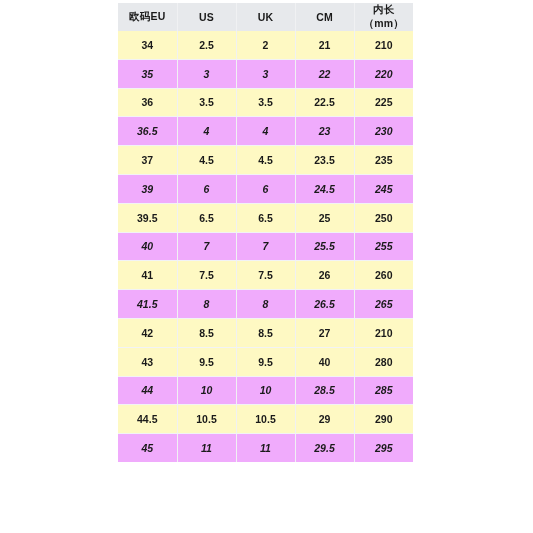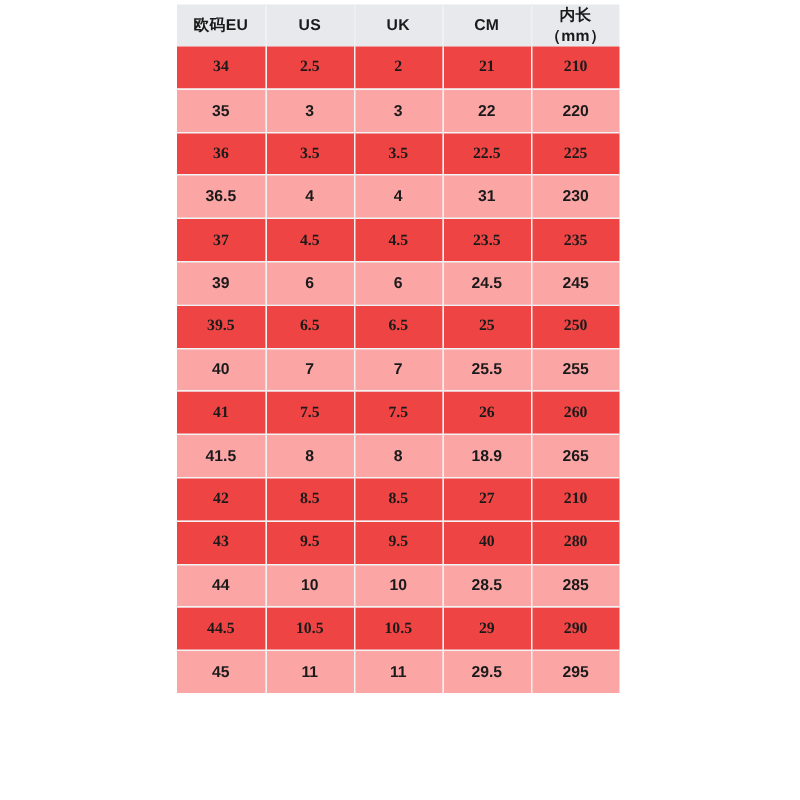--- a/index.html
+++ b/index.html
@@ -50,26 +50,26 @@
   }
 
   #size-chart tbody td {
     height: 27.8px;
     font-size: 10.5px;
     font-weight: 700;
     border-bottom: 1px solid #f2f3f5;
   }
 
   #size-chart tbody tr.row-even td {
-    background: #ef4444;
-    font-family: Liberation Serif, serif;
+    background: #fef9c3;
   }
 
   #size-chart tbody tr.row-odd td {
-    background: #fca5a5;
+    background: #f0abfc;
+    font-style: italic;
   }
 
   #size-chart tbody tr:last-child td {
     border-bottom: none;
   }
 </style>
 </head>
 <body>
 
 <table id="size-chart">
@@ -108,21 +108,21 @@
         <td>36</td>
         <td>3.5</td>
         <td>3.5</td>
         <td>22.5</td>
         <td>225</td>
       </tr>
       <tr class="row-odd">
         <td>36.5</td>
         <td>4</td>
         <td>4</td>
-        <td>31</td>
+        <td>23</td>
         <td>230</td>
       </tr>
       <tr class="row-even">
         <td>37</td>
         <td>4.5</td>
         <td>4.5</td>
         <td>23.5</td>
         <td>235</td>
       </tr>
       <tr class="row-odd">
@@ -150,21 +150,21 @@
         <td>41</td>
         <td>7.5</td>
         <td>7.5</td>
         <td>26</td>
         <td>260</td>
       </tr>
       <tr class="row-odd">
         <td>41.5</td>
         <td>8</td>
         <td>8</td>
-        <td>18.9</td>
+        <td>26.5</td>
         <td>265</td>
       </tr>
       <tr class="row-even">
         <td>42</td>
         <td>8.5</td>
         <td>8.5</td>
         <td>27</td>
         <td>210</td>
       </tr>
       <tr class="row-even">

